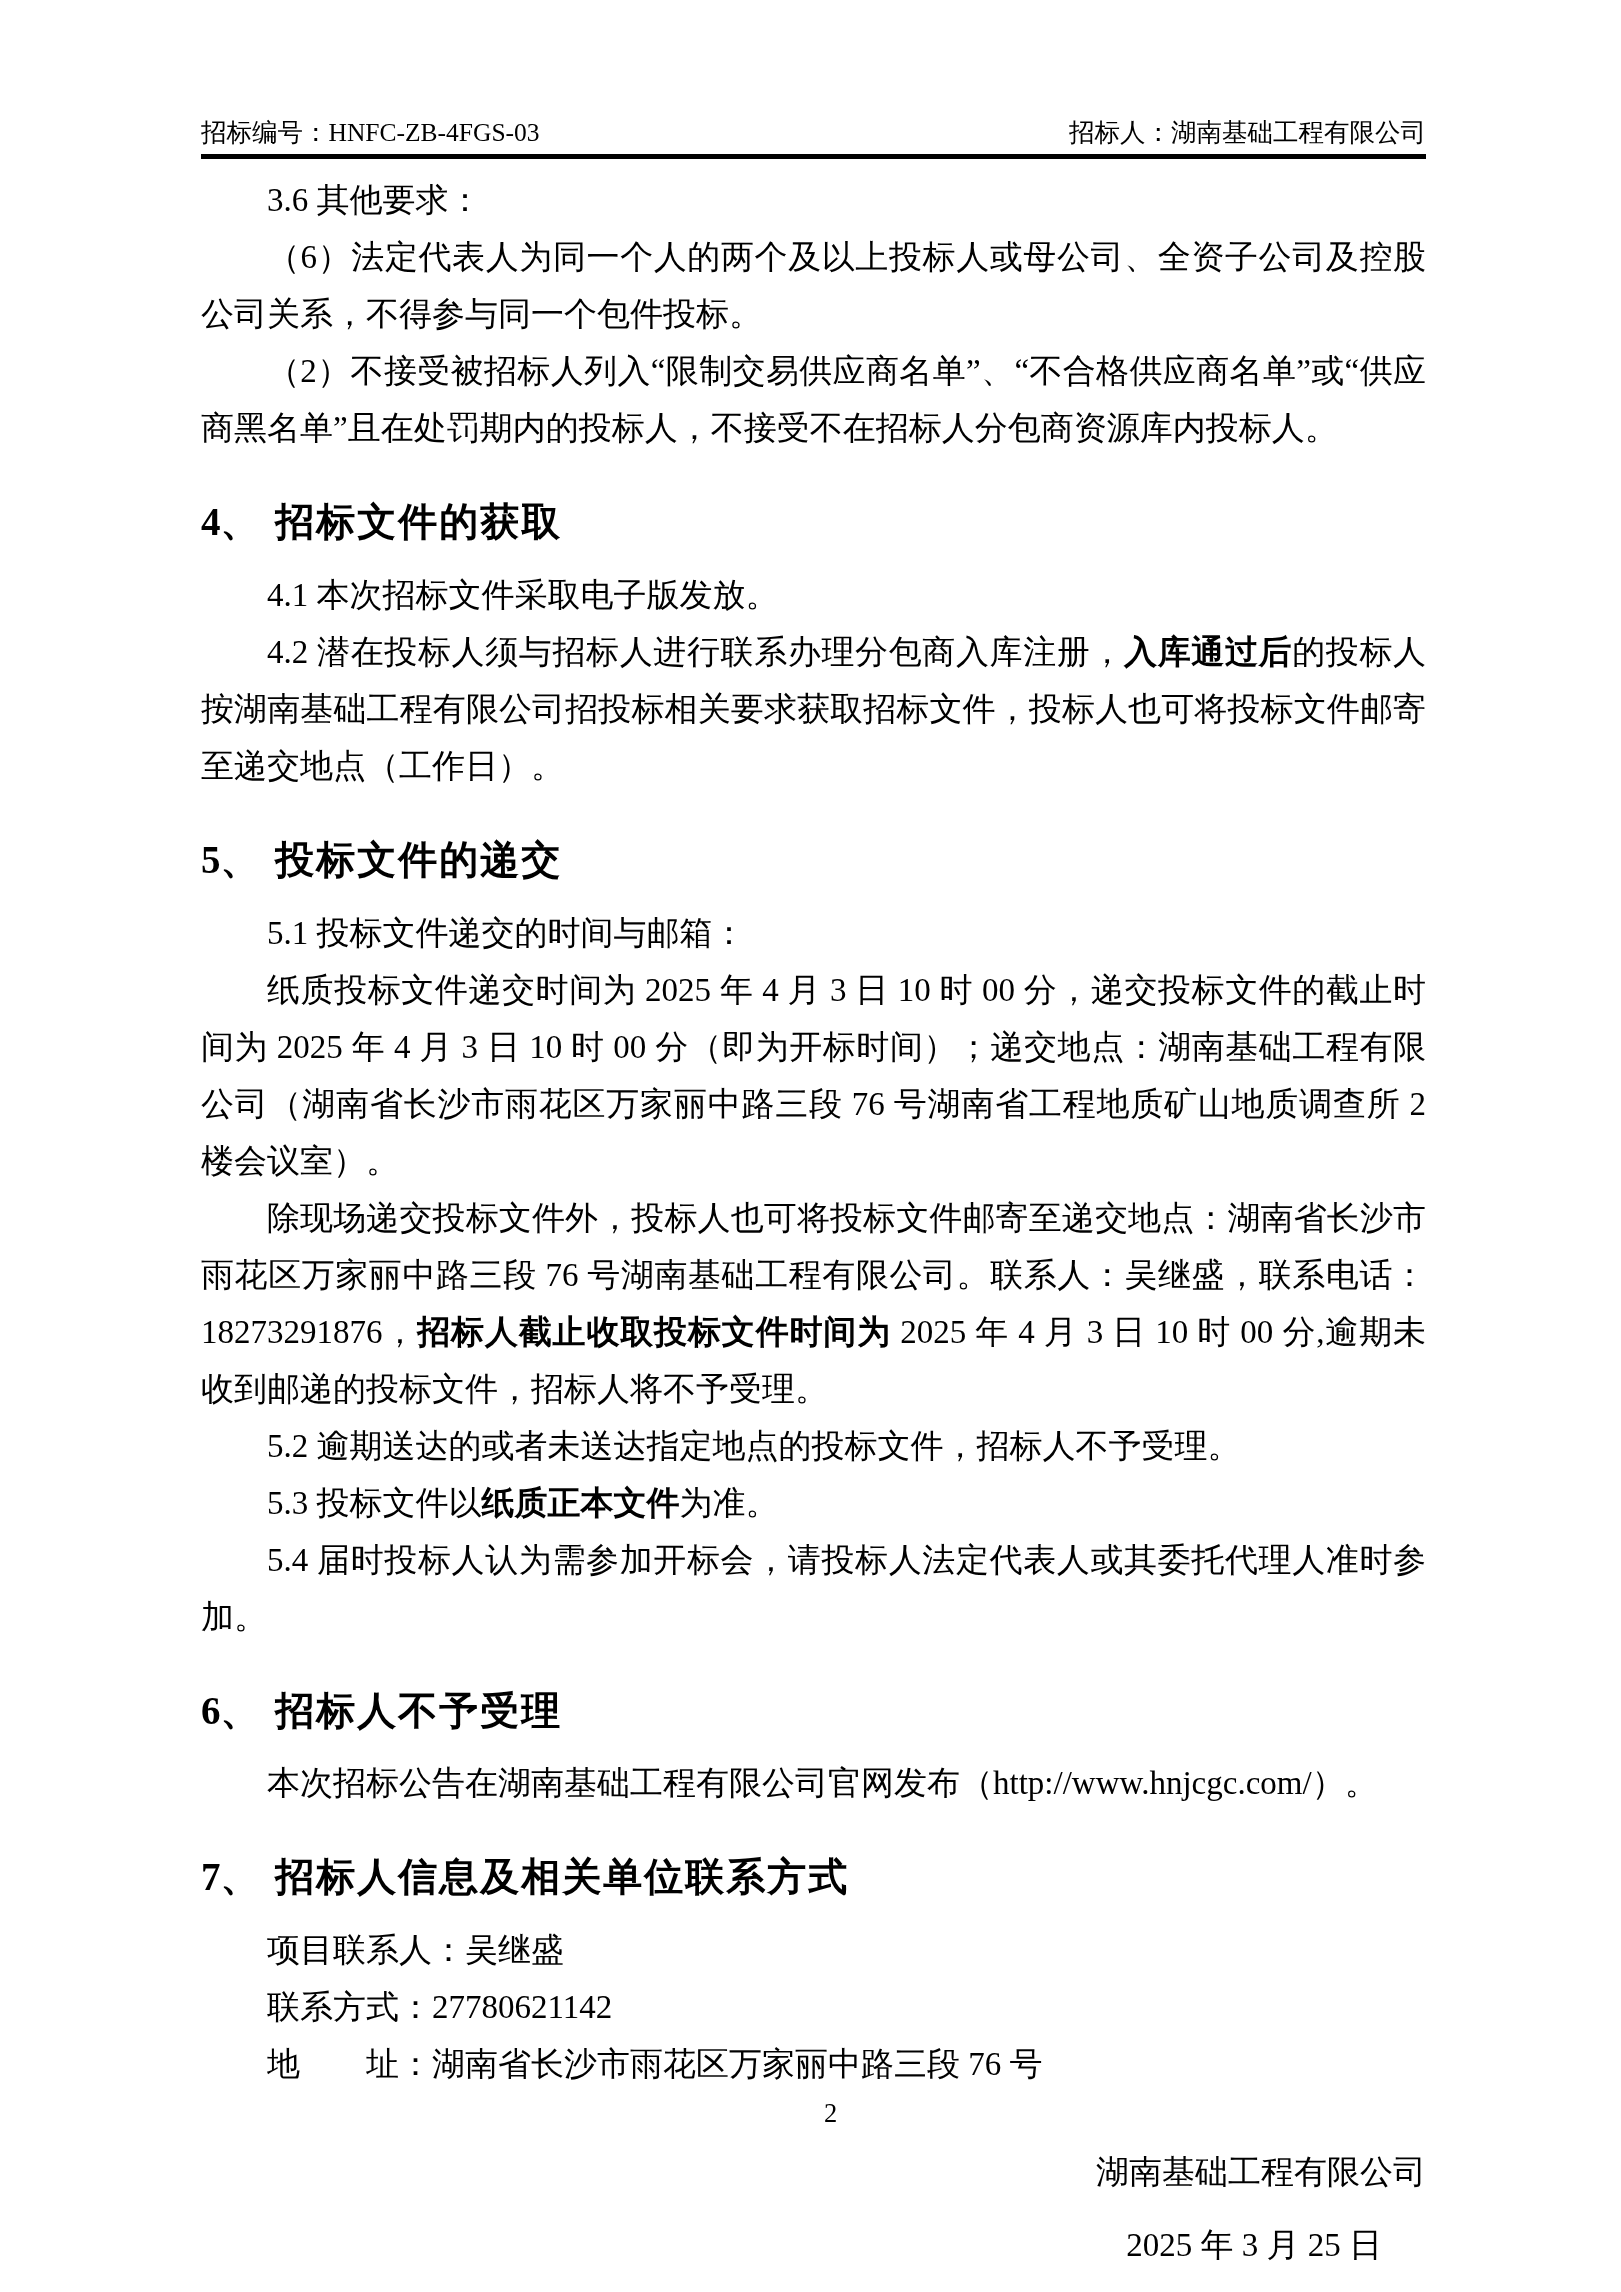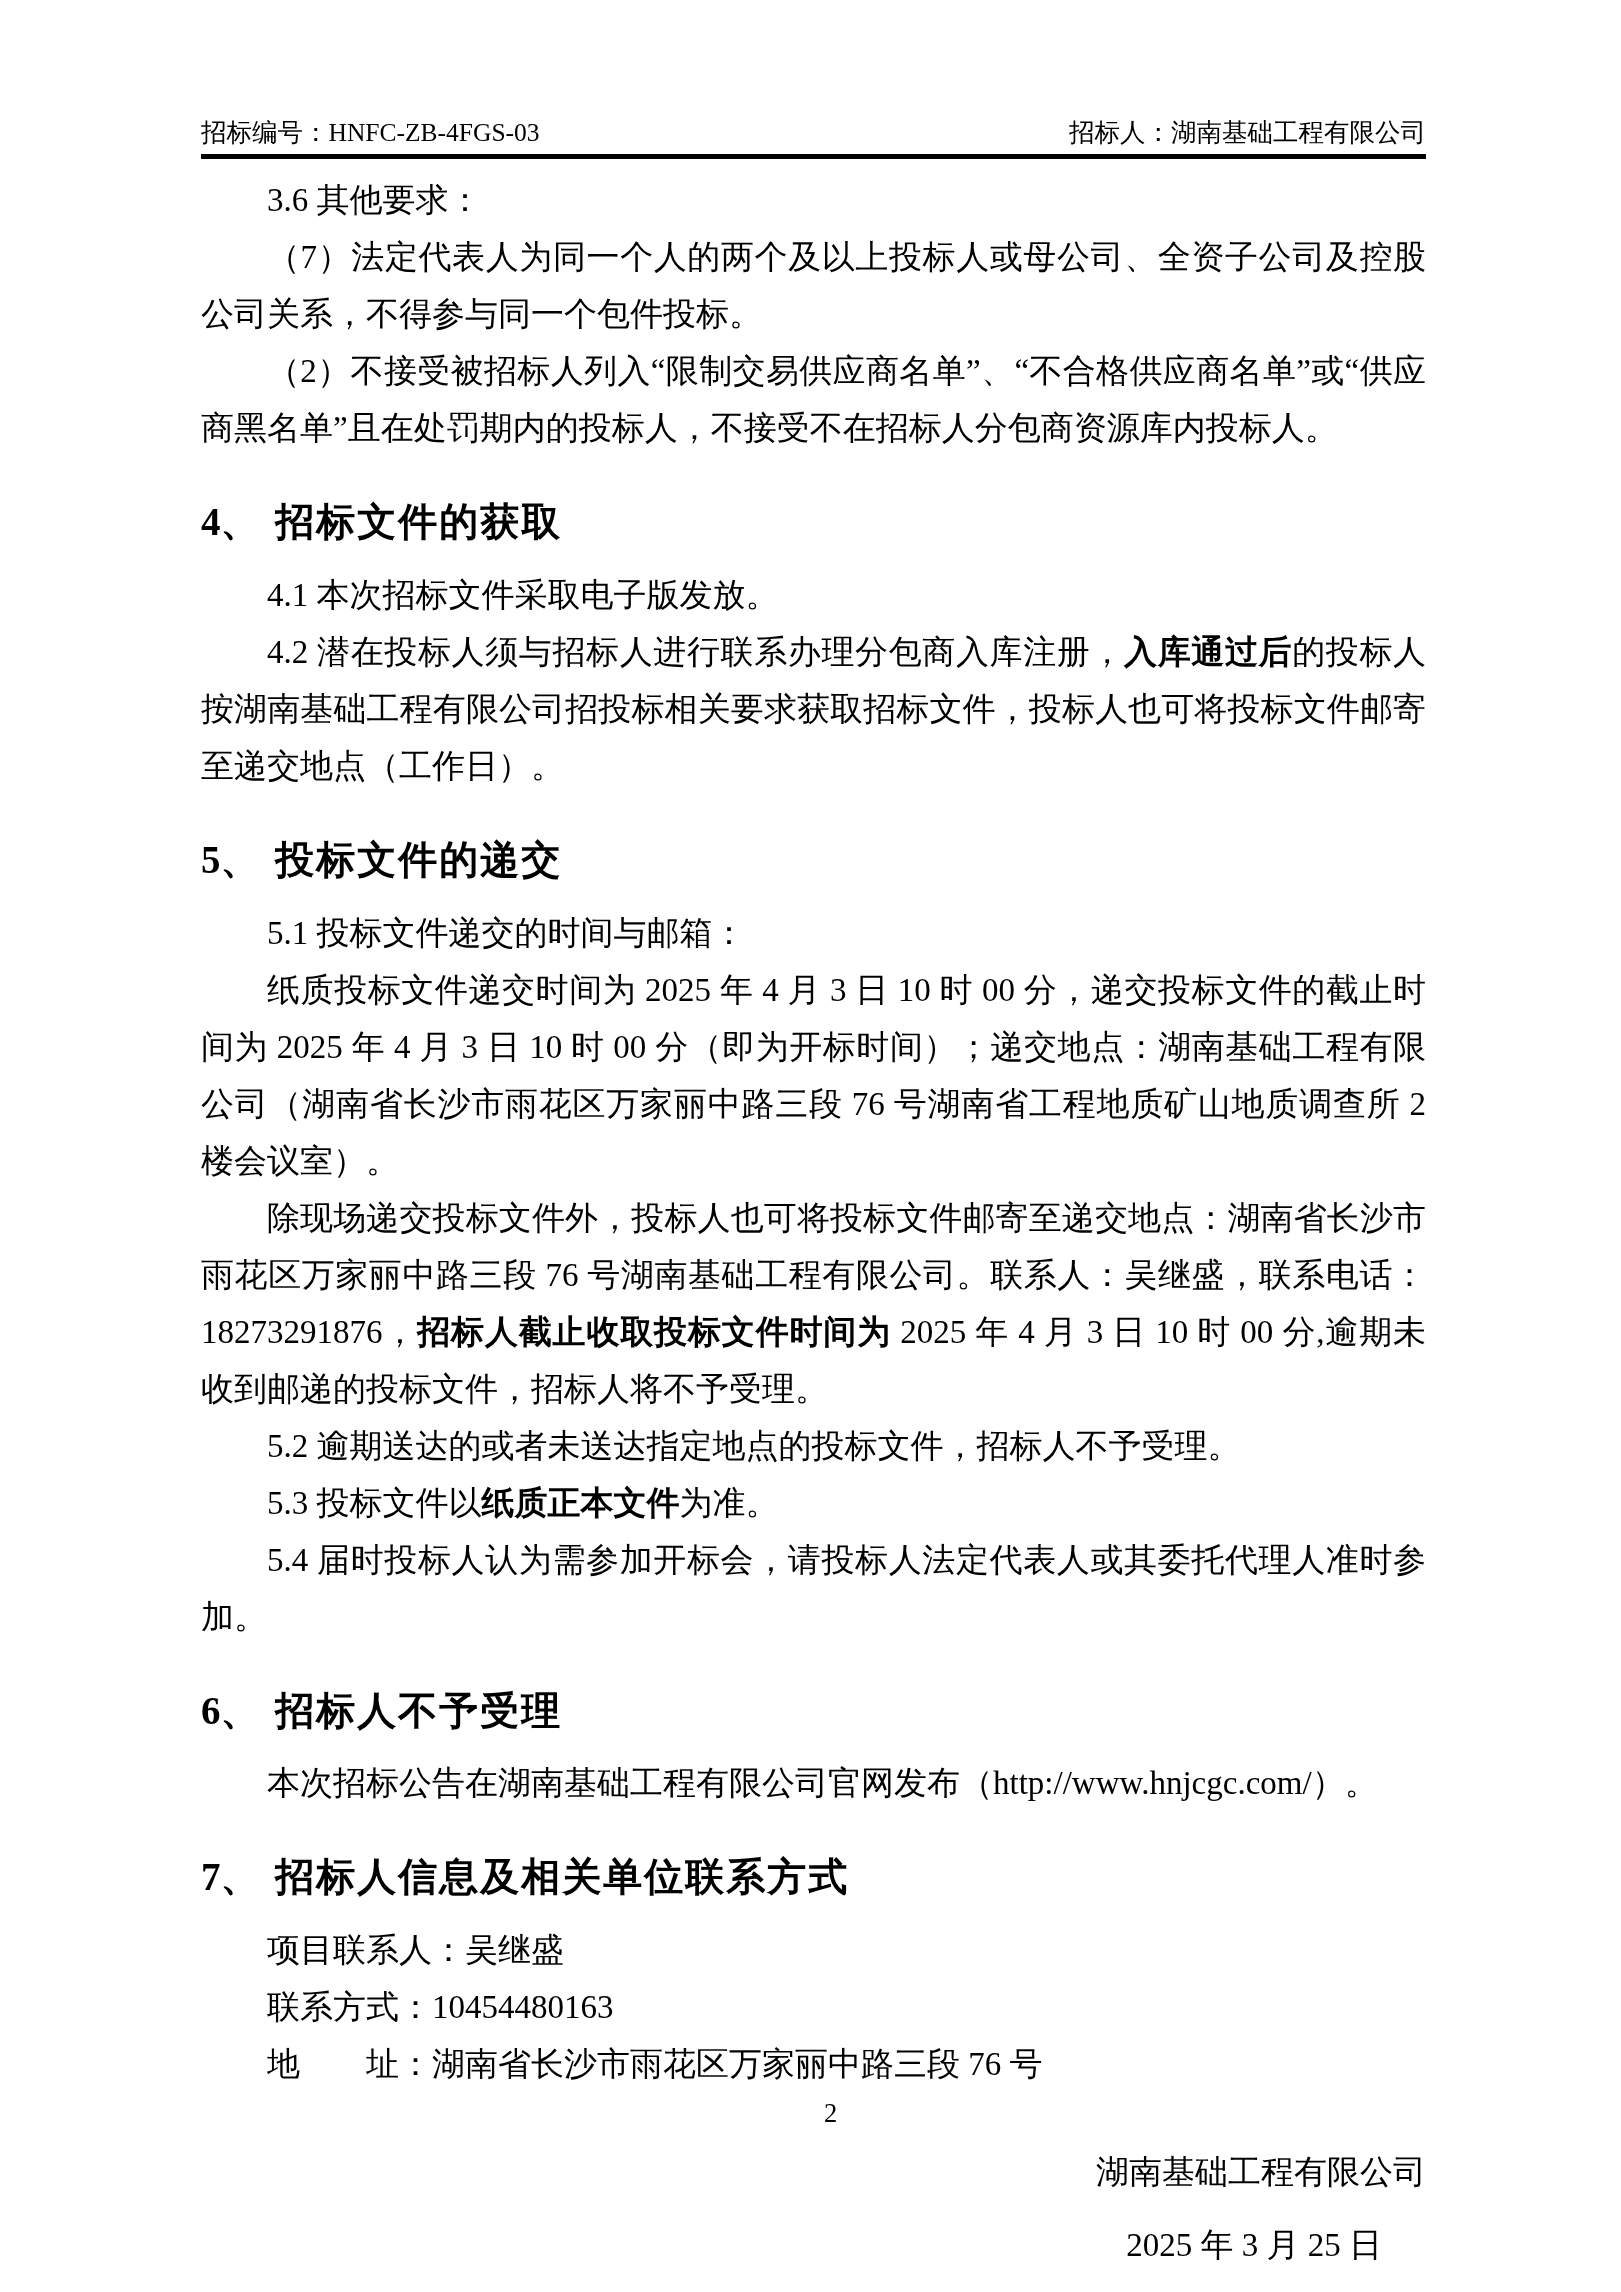--- a/index.html
+++ b/index.html
@@ -86,41 +86,41 @@
 
     <header class="doc-header">
       <span>招标编号：HNFC-ZB-4FGS-03</span>
       <span>招标人：湖南基础工程有限公司</span>
     </header>
     <div class="header-rule"></div>
 
     <main class="doc-body">
 
       <p class="body-p">3.6 其他要求：</p>
-      <p class="body-p">（7）法定代表人为同一个人的两个及以上投标人或母公司、全资子公司及控股公司关系，不得参与同一个包件投标。</p>
+      <p class="body-p">（6）法定代表人为同一个人的两个及以上投标人或母公司、全资子公司及控股公司关系，不得参与同一个包件投标。</p>
       <p class="body-p">（2）不接受被招标人列入“限制交易供应商名单”、“不合格供应商名单”或“供应商黑名单”且在处罚期内的投标人，不接受不在招标人分包商资源库内投标人。</p>
 
       <h2 class="sec-title"><span class="h-num">4、</span><span class="h-text">招标文件的获取</span></h2>
       <p class="body-p">4.1 本次招标文件采取电子版发放。</p>
       <p class="body-p"><span>4.2 潜在投标人须与招标人进行联系办理分包商入库注册，</span><span class="bold">入库通过后</span><span>的投标人按湖南基础工程有限公司招投标相关要求获取招标文件，投标人也可将投标文件邮寄至递交地点（工作日）。</span></p>
 
       <h2 class="sec-title"><span class="h-num">5、</span><span class="h-text">投标文件的递交</span></h2>
       <p class="body-p">5.1 投标文件递交的时间与邮箱：</p>
       <p class="body-p">纸质投标文件递交时间为 2025 年 4 月 3 日 10 时 00 分，递交投标文件的截止时间为 2025 年 4 月 3 日 10 时 00 分（即为开标时间）；递交地点：湖南基础工程有限公司（湖南省长沙市雨花区万家丽中路三段 76 号湖南省工程地质矿山地质调查所 2 楼会议室）。</p>
       <p class="body-p"><span>除现场递交投标文件外，投标人也可将投标文件邮寄至递交地点：湖南省长沙市雨花区万家丽中路三段 76 号湖南基础工程有限公司。联系人：吴继盛，联系电话：18273291876，</span><span class="bold">招标人截止收取投标文件时间为</span><span> 2025 年 4 月 3 日 10 时 00 分,逾期未收到邮递的投标文件，招标人将不予受理。</span></p>
       <p class="body-p">5.2 逾期送达的或者未送达指定地点的投标文件，招标人不予受理。</p>
       <p class="body-p"><span>5.3 投标文件以</span><span class="bold">纸质正本文件</span><span>为准。</span></p>
       <p class="body-p">5.4 届时投标人认为需参加开标会，请投标人法定代表人或其委托代理人准时参加。</p>
 
       <h2 class="sec-title"><span class="h-num">6、</span><span class="h-text">招标人不予受理</span></h2>
       <p class="body-p">本次招标公告在湖南基础工程有限公司官网发布（http://www.hnjcgc.com/）。</p>
 
       <h2 class="sec-title"><span class="h-num">7、</span><span class="h-text">招标人信息及相关单位联系方式</span></h2>
       <p class="body-p">项目联系人：吴继盛</p>
-      <p class="body-p">联系方式：10454480163</p>
+      <p class="body-p">联系方式：27780621142</p>
       <p class="body-p">地　　址：湖南省长沙市雨花区万家丽中路三段 76 号</p>
 
       <div class="signature">
         <p class="sig-company">湖南基础工程有限公司</p>
         <p class="sig-date">2025 年 3 月 25 日</p>
       </div>
 
     </main>
   </div>
 

